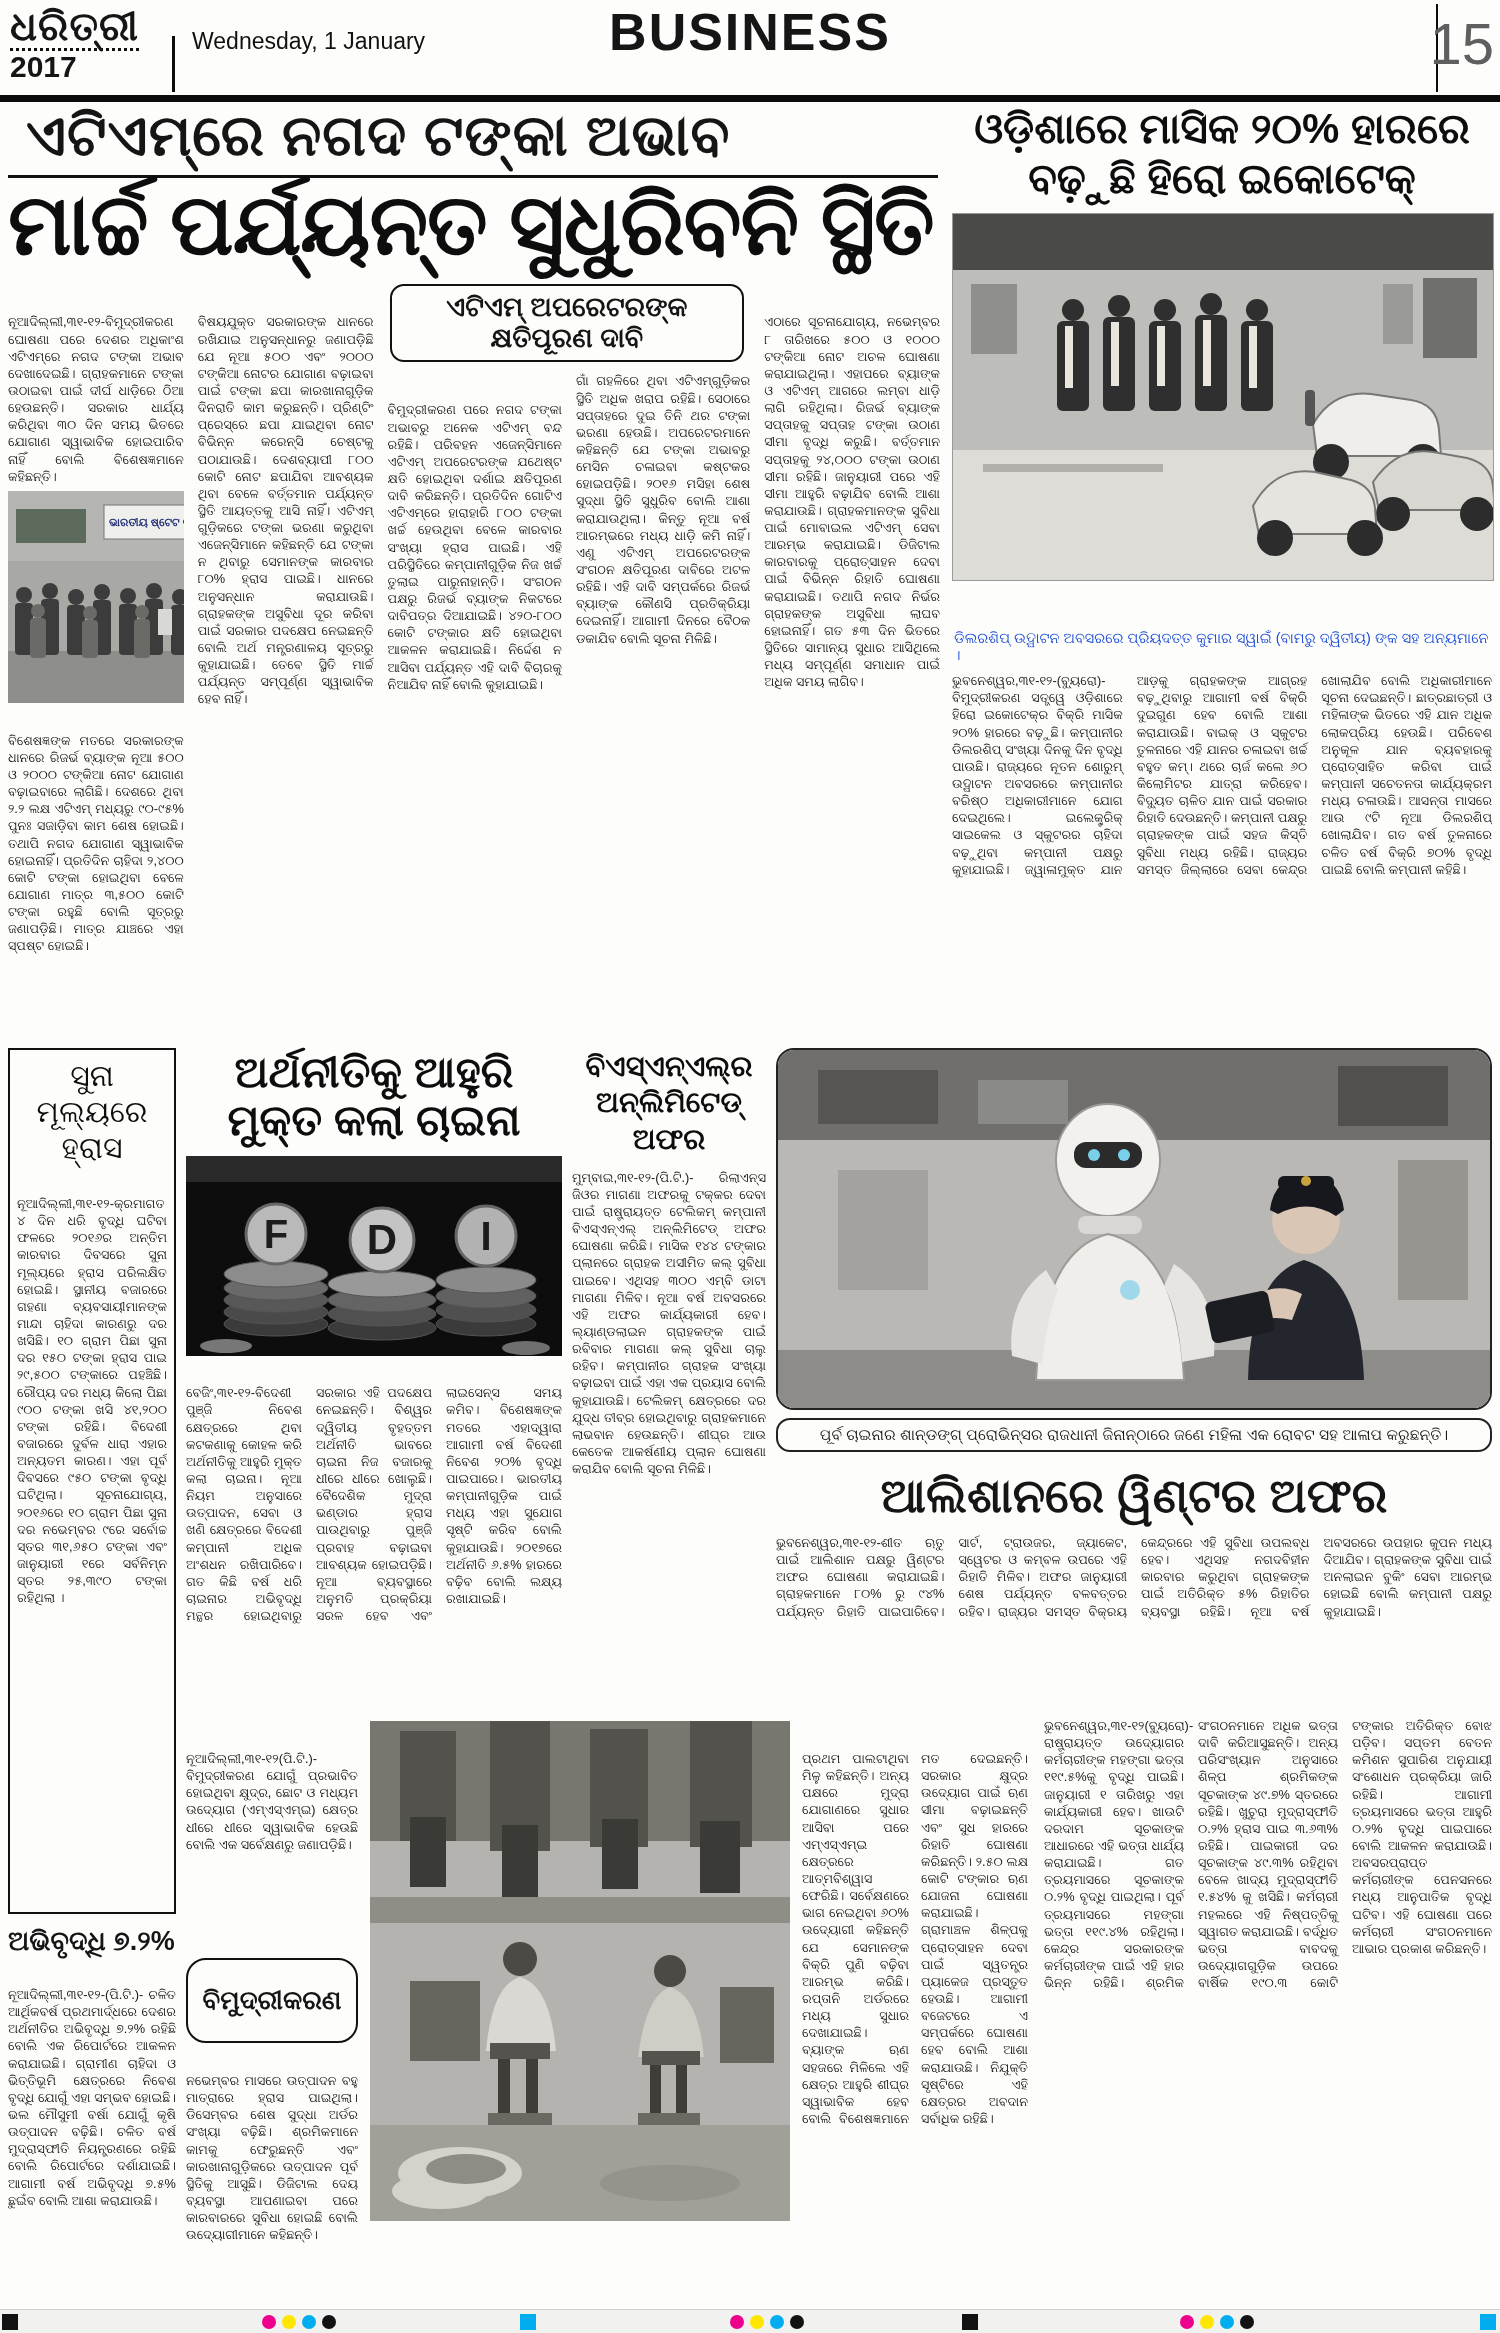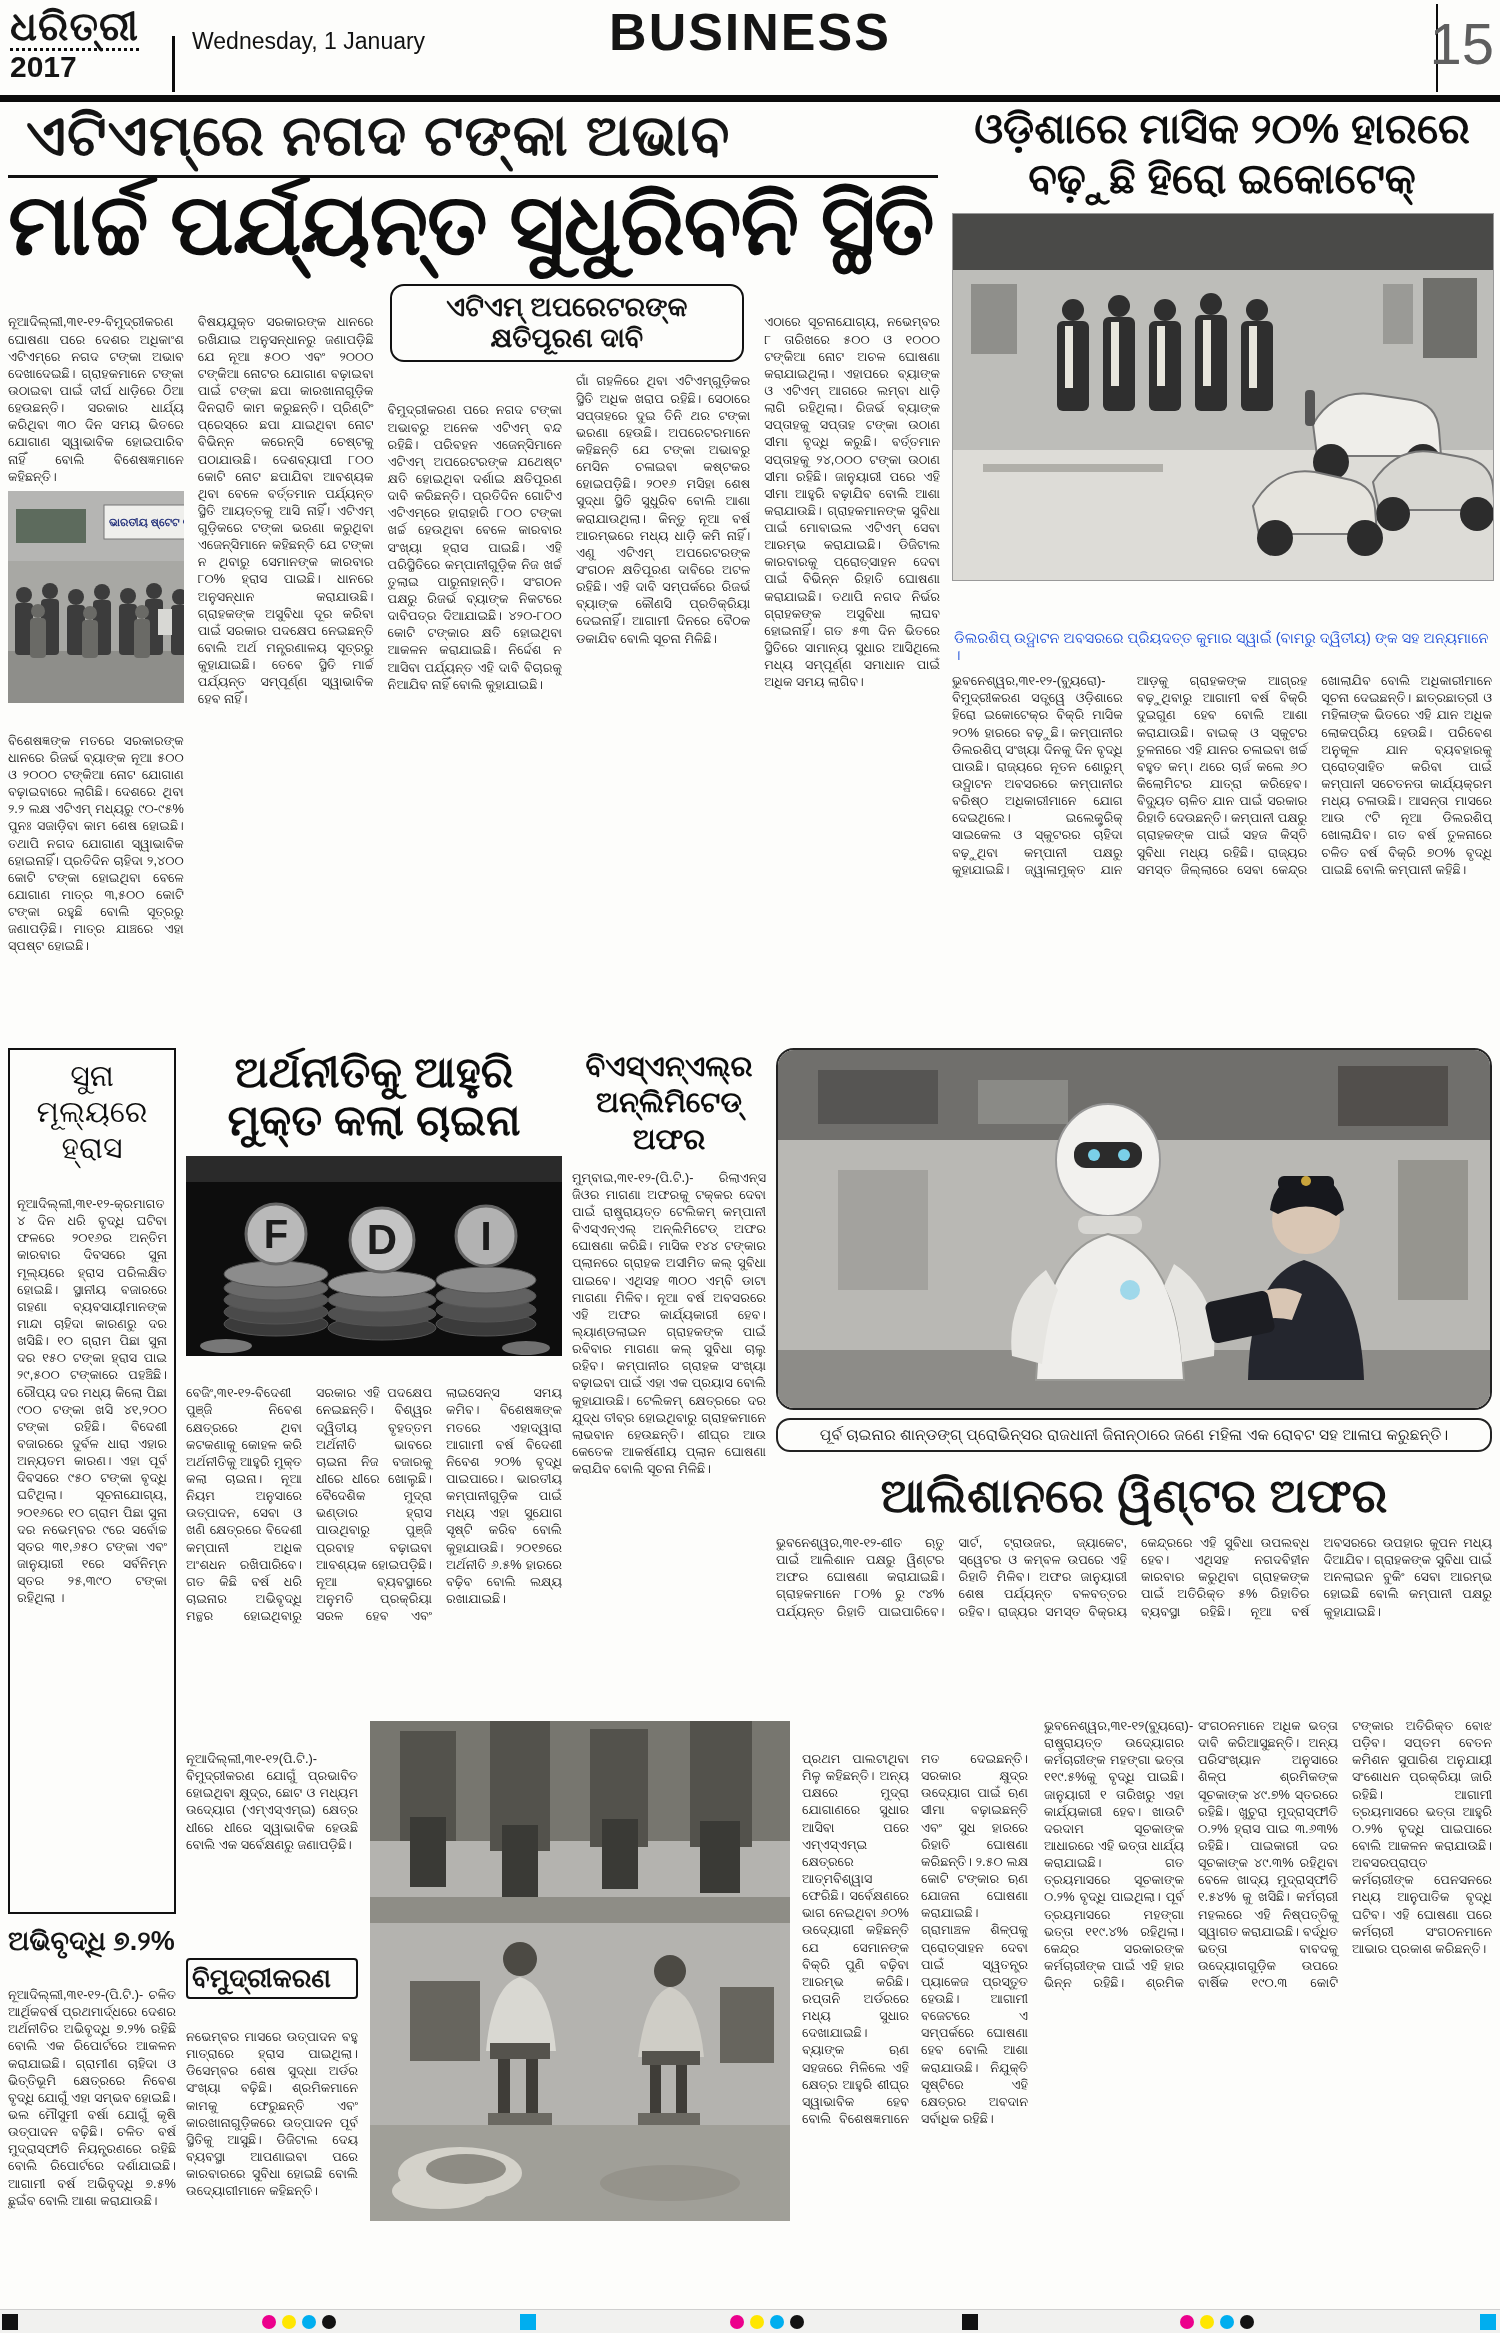--- a/index.html
+++ b/index.html
@@ -58,22 +58,22 @@
   .robot-caption{border:2px solid #222;border-radius:14px;margin-top:8px;padding:6px 10px;
                  font-size:15.5px;text-align:center;}
   .alishan-head{font-size:47px;text-align:center;margin-top:16px;font-weight:800;}
   .fourcol{column-count:4;column-gap:14px;height:150px;overflow:hidden;margin-top:10px;}
   
   .msme{position:absolute;left:186px;top:1705px;width:844px;}
   .msme h1{font-size:61px;text-align:center;line-height:1.05;letter-spacing:-1px;}
   .msme-row{display:flex;gap:12px;margin-top:16px;}
   .msme-colA{width:172px;}
   .msme-a1{height:198px;}
-  .demon-box{border:2px solid #111;border-radius:4px;font-size:26px;
-             font-weight:800;padding:3px 4px;margin:10px 0;}
+  .demon-box{border:2px solid #111;border-radius:20px;text-align:center;font-size:26px;
+             font-weight:800;padding:25px 4px;margin:10px 0;}
   .msme-a2{height:236px;}
   .msme-photo{width:420px;height:500px;display:block;}
   .msme-colB{width:226px;height:500px;column-count:2;column-gap:12px;overflow:hidden;}
   .psu{position:absolute;left:1044px;top:1705px;width:448px;}
   .psu-toprow{display:flex;gap:10px;margin-top:32px;}
   .psu-box{border:3px solid #111;padding:8px 10px;width:276px;text-align:center;}
   .psu-box .l1{font-size:33px;font-weight:800;line-height:1.2;}
   .psu-box .l2{font-size:33px;font-weight:800;line-height:1.2;}
   .psu-side{width:148px;height:128px;overflow:hidden;}
   .psu-cols{height:428px;margin-top:12px;}

